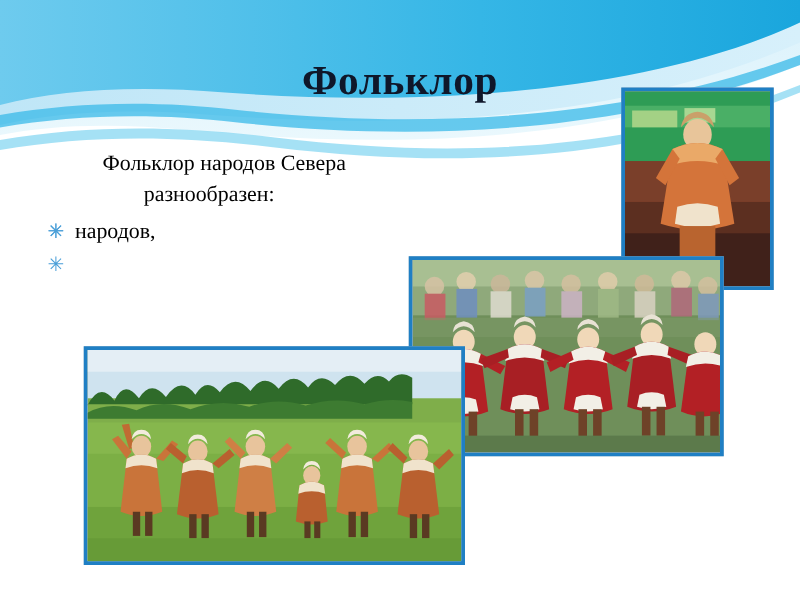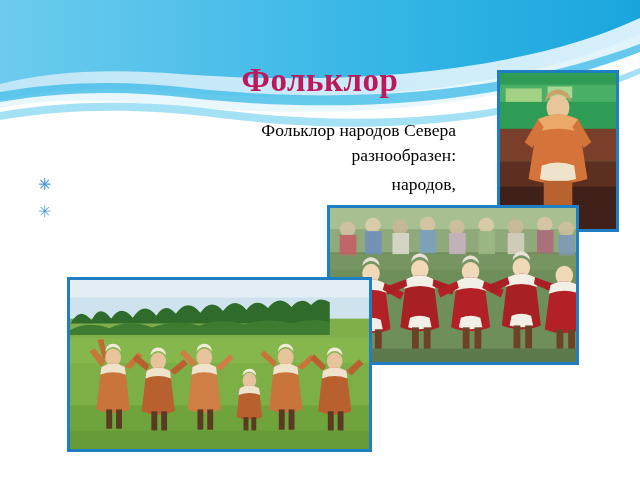--- a/index.html
+++ b/index.html
@@ -28,50 +28,50 @@
     width: 640px;
     height: 140px;
     overflow: hidden;
   }
   .band svg { display: block; }
 
   
   .title {
     position: absolute;
     left: 0;
-    top: 62px;
+    top: 47px;
     width: 640px;
     text-align: center;
     font-family: "Liberation Serif", serif;
     font-size: 33px;
     font-weight: bold;
-    color: #be185d;
+    color: #0f172a;
     letter-spacing: 0.5px;
   }
 
   
   .body-text {
     position: absolute;
     left: 36px;
     top: 118px;
     width: 420px;
     font-family: "Liberation Serif", serif;
     font-size: 17.5px;
     color: #000000;
     line-height: 1.42;
-    text-align: right;
   }
   .body-text .para {
     margin: 0 0 2px 0;
     padding-left: 46px;
     text-indent: 0;
   }
   .body-text .para .second {
     display: block;
     padding-left: 8px;
+    margin-left: 25px;
   }
   .bullets {
     list-style: none;
     margin: 4px 0 0 0;
     padding: 0;
   }
   .bullets li {
     position: relative;
     padding-left: 24px;
     margin-bottom: 2px;

